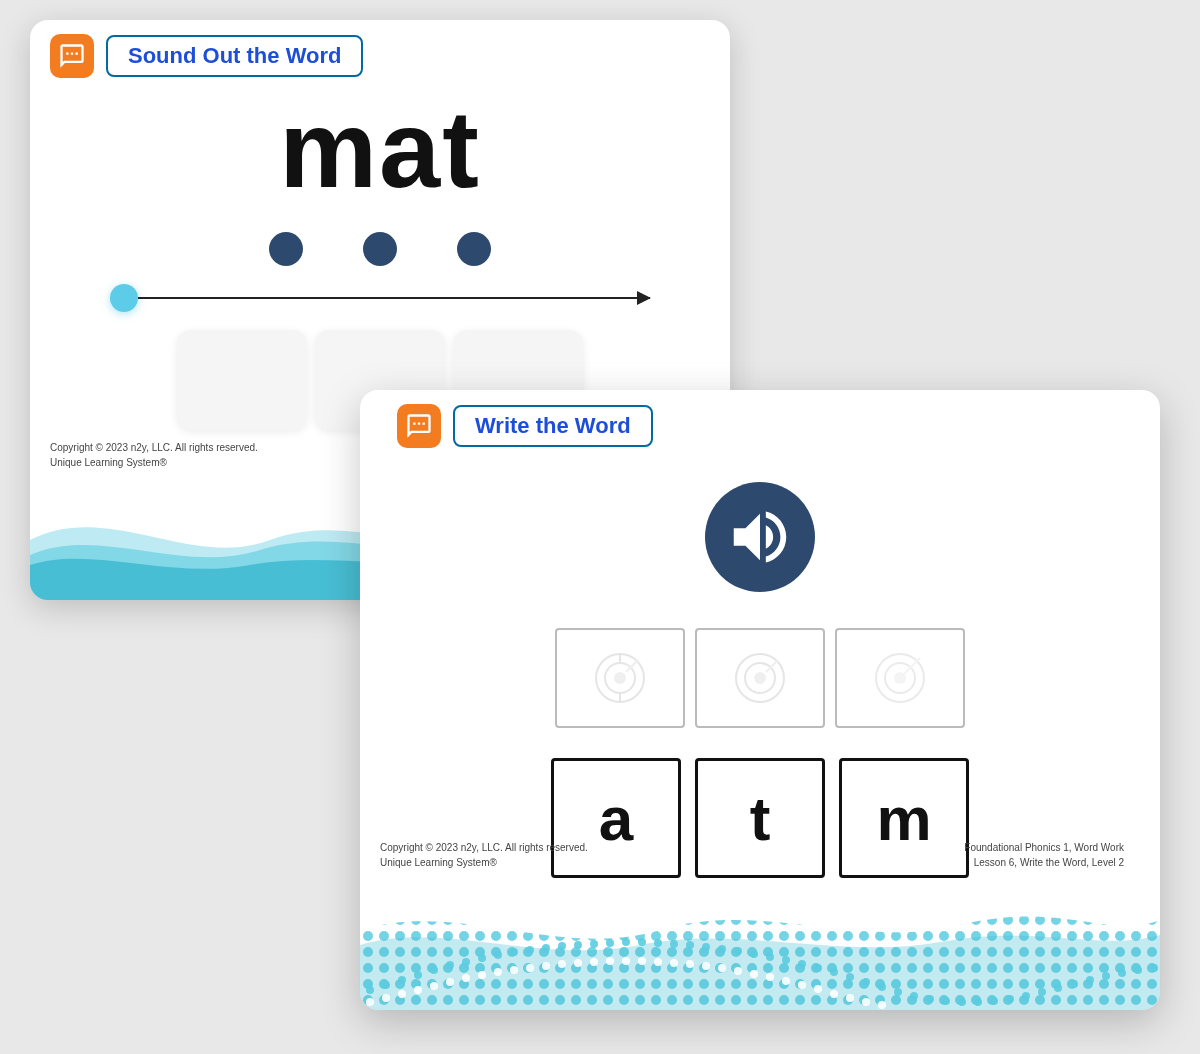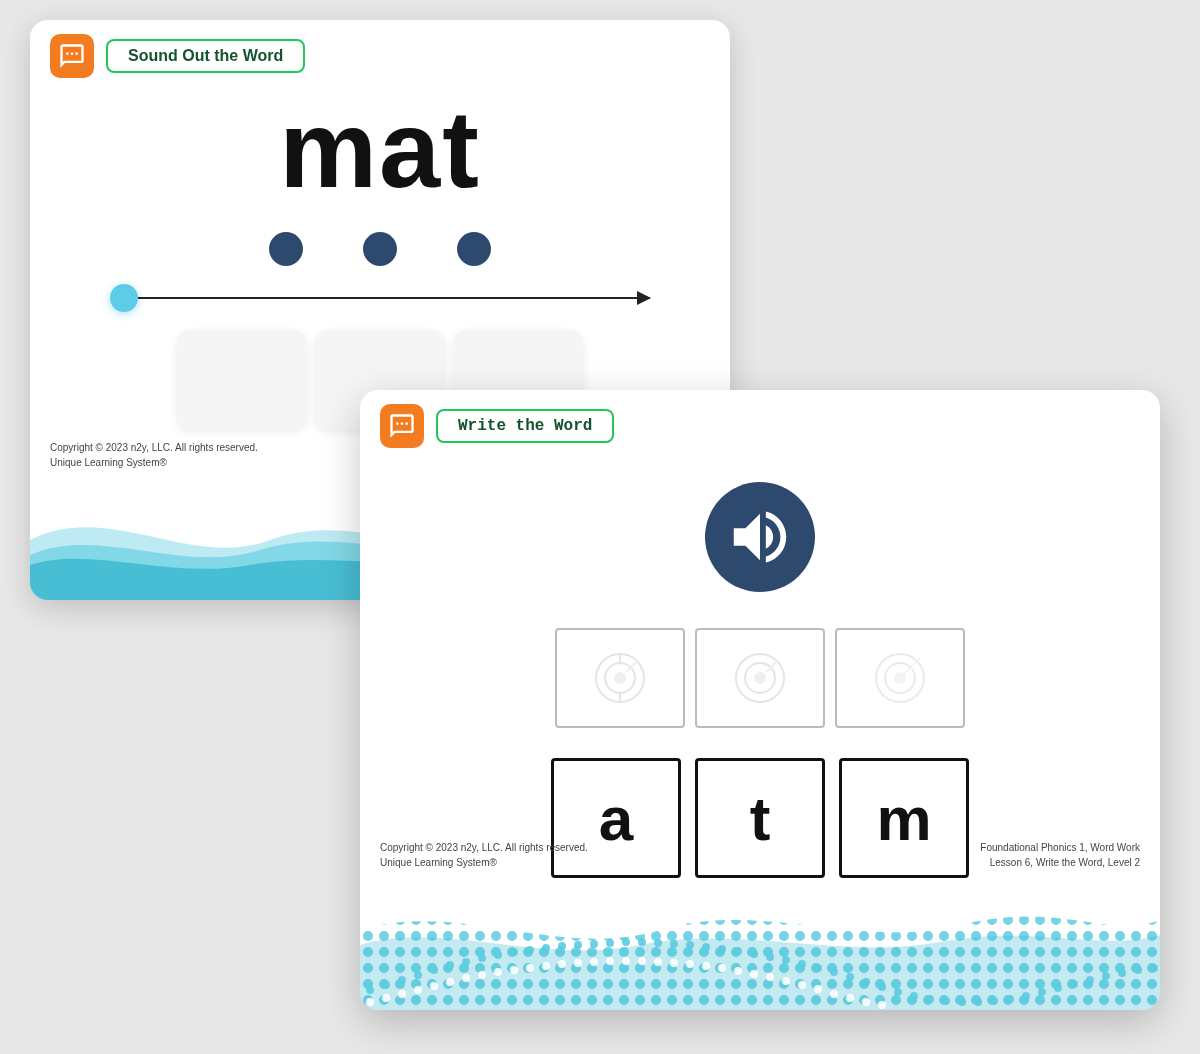--- a/index.html
+++ b/index.html
@@ -42,24 +42,24 @@
       justify-content: center;
     }
 
     .header-icon svg {
       width: 28px;
       height: 28px;
       fill: white;
     }
 
     .header-title {
-      font-size: 16px;
+      font-size: 22px;
       font-weight: 700;
-      color: #14532d;
-      border: 2px solid #22c55e;
+      color: #1d4ed8;
+      border: 2px solid #0369a1;
       padding: 6px 20px;
       border-radius: 8px;
       background: #fff;
     }
 
     .card-back .word-display {
       text-align: center;
       font-size: 110px;
       font-weight: 900;
       color: #111;
@@ -158,22 +158,21 @@
       width: 800px;
       height: 620px;
       background: #fff;
       border-radius: 18px;
       box-shadow: 0 12px 40px rgba(0,0,0,0.22);
       overflow: hidden;
       z-index: 10;
     }
 
     .card-front .card-header {
-      padding: 14px 20px;
-      font-family: Liberation Mono, monospace;
+      padding: 14px 37px;
     }
 
     .speaker-btn {
       width: 110px;
       height: 110px;
       background: #2d4a6e;
       border-radius: 50%;
       display: flex;
       align-items: center;
       justify-content: center;
@@ -248,21 +247,21 @@
       bottom: 140px;
       left: 20px;
       font-size: 10px;
       color: #444;
       line-height: 1.5;
     }
 
     .lesson-info {
       position: absolute;
       bottom: 140px;
-      right: 20px;
+      right: 36px;
       font-size: 10px;
       color: #444;
       line-height: 1.5;
       text-align: right;
     }
   </style>
 </head>
 <body>
 
 <div class="card-back">

